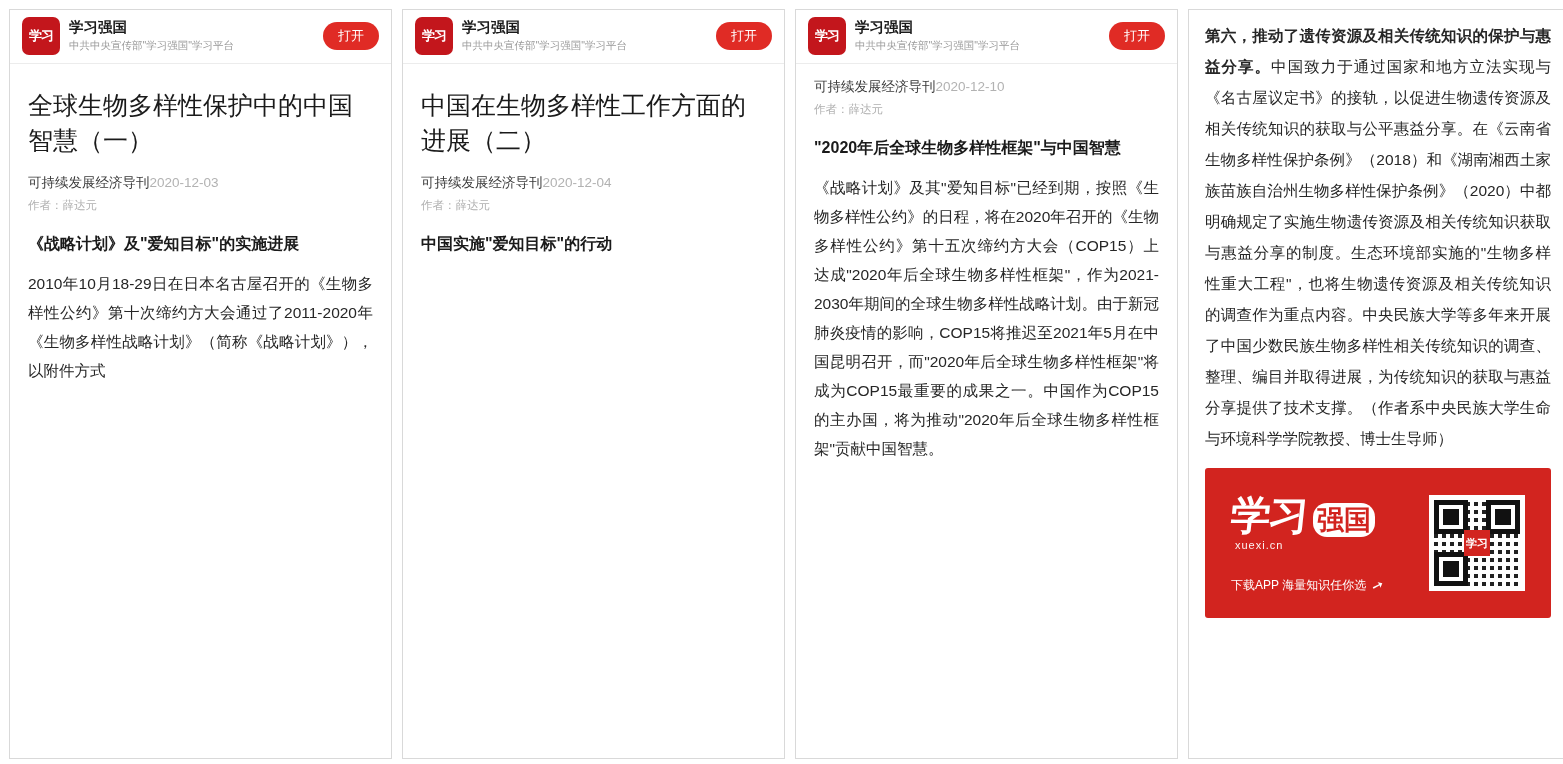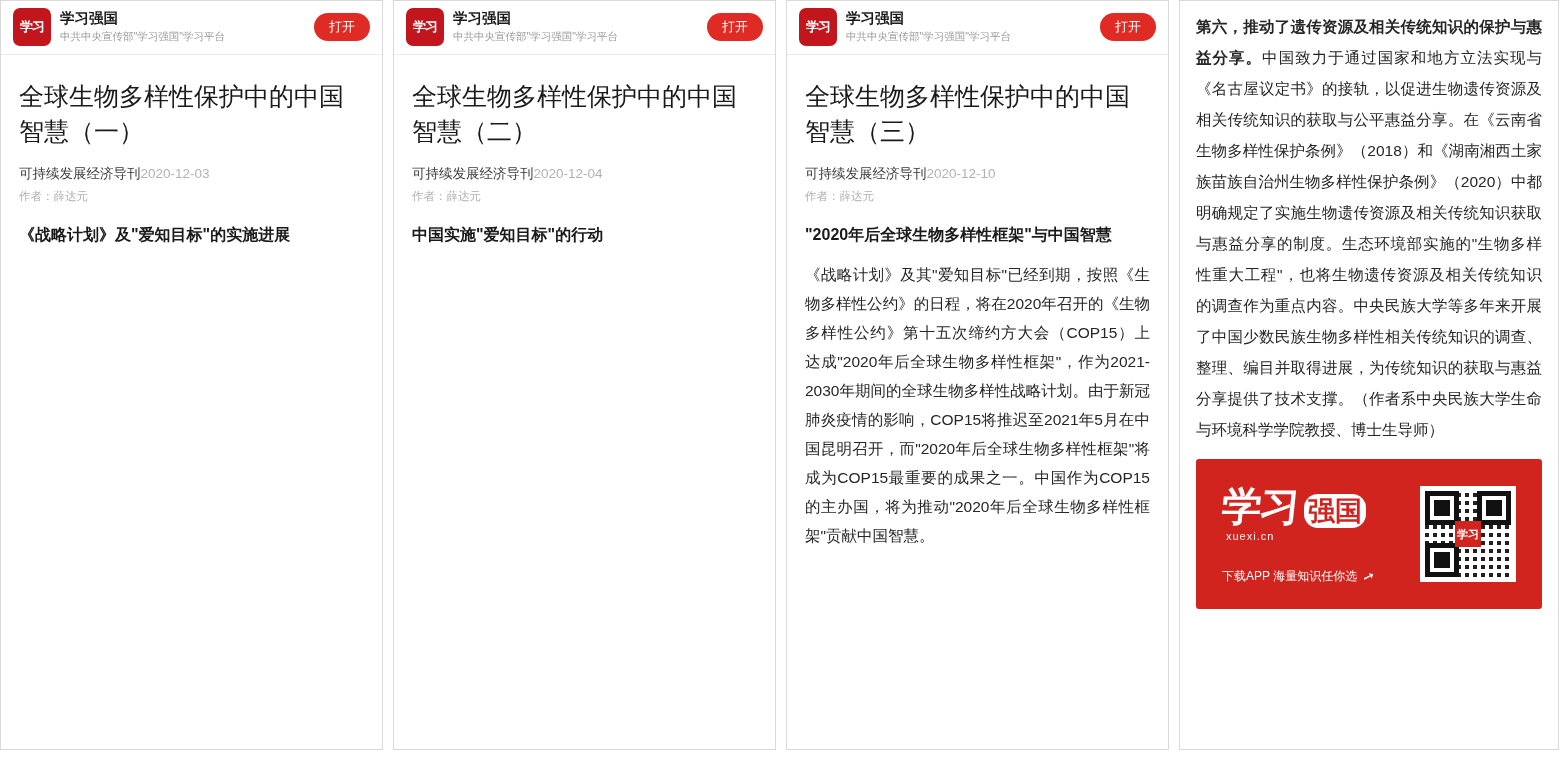--- a/index.html
+++ b/index.html
@@ -9,21 +9,21 @@
     font-family: "Liberation Sans", sans-serif;
   }
   #stage {
     position: relative;
     width: 1563px;
     height: 764px;
     background: #ffffff;
     overflow: hidden;
     display: flex;
     gap: 10px;
-    padding: 0;
+    padding: 9px;
     box-sizing: border-box;
   }
   .panel {
     position: relative;
     width: 383px;
     height: 750px;
     background: #ffffff;
     border: 1px solid #d9d9d9;
     box-sizing: border-box;
     overflow: hidden;
@@ -270,54 +270,54 @@
       <button class="open-btn">打开</button>
     </div>
     <div class="article">
       <div class="art-title">全球生物多样性保护中的中国智慧（一）</div>
       <div class="meta-row">
         <span class="meta-source">可持续发展经济导刊</span>
         <span class="meta-date">2020-12-03</span>
       </div>
       <div class="meta-author">作者：薛达元</div>
       <div class="sec-head">《战略计划》及"爱知目标"的实施进展</div>
+      <p class="para">2010年10月18-29日在日本名古屋召开的《生物多样性公约》第十次缔约方大会通过了2011-2020年《生物多样性战略计划》（简称《战略计划》），以附件方式</p>
     </div>
   </div>
 
   <div class="panel">
     <div class="app-bar">
       <div class="app-logo">学习</div>
       <div class="app-texts">
         <div class="app-name">学习强国</div>
         <div class="app-sub">中共中央宣传部"学习强国"学习平台</div>
       </div>
       <button class="open-btn">打开</button>
     </div>
     <div class="article">
-      <div class="art-title">全球生物多样性保护中的中国智慧（二）</div>
+      <div class="art-title">中国在生物多样性工作方面的进展（二）</div>
       <div class="meta-row">
         <span class="meta-source">可持续发展经济导刊</span>
         <span class="meta-date">2020-12-04</span>
       </div>
       <div class="meta-author">作者：薛达元</div>
       <div class="sec-head">中国实施"爱知目标"的行动</div>
     </div>
   </div>
 
   <div class="panel">
     <div class="app-bar">
       <div class="app-logo">学习</div>
       <div class="app-texts">
         <div class="app-name">学习强国</div>
         <div class="app-sub">中共中央宣传部"学习强国"学习平台</div>
       </div>
       <button class="open-btn">打开</button>
     </div>
     <div class="article">
-      <div class="art-title">全球生物多样性保护中的中国智慧（三）</div>
       <div class="meta-row">
         <span class="meta-source">可持续发展经济导刊</span>
         <span class="meta-date">2020-12-10</span>
       </div>
       <div class="meta-author">作者：薛达元</div>
       <div class="sec-head">"2020年后全球生物多样性框架"与中国智慧</div>
       <p class="para">《战略计划》及其"爱知目标"已经到期，按照《生物多样性公约》的日程，将在2020年召开的《生物多样性公约》第十五次缔约方大会（COP15）上达成"2020年后全球生物多样性框架"，作为2021-2030年期间的全球生物多样性战略计划。由于新冠肺炎疫情的影响，COP15将推迟至2021年5月在中国昆明召开，而"2020年后全球生物多样性框架"将成为COP15最重要的成果之一。中国作为COP15的主办国，将为推动"2020年后全球生物多样性框架"贡献中国智慧。</p>
     </div>
   </div>
 

